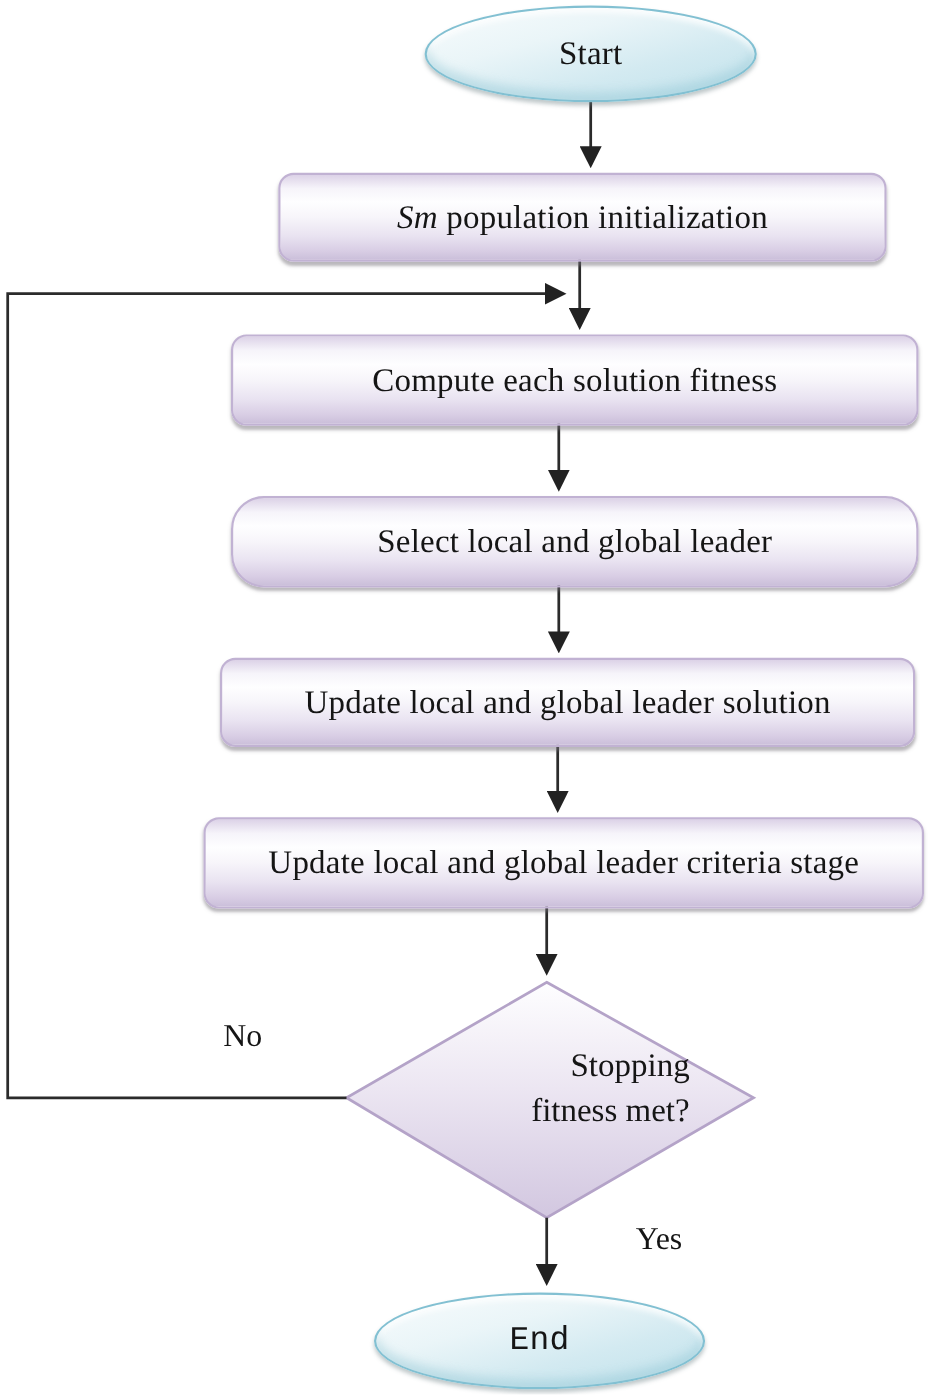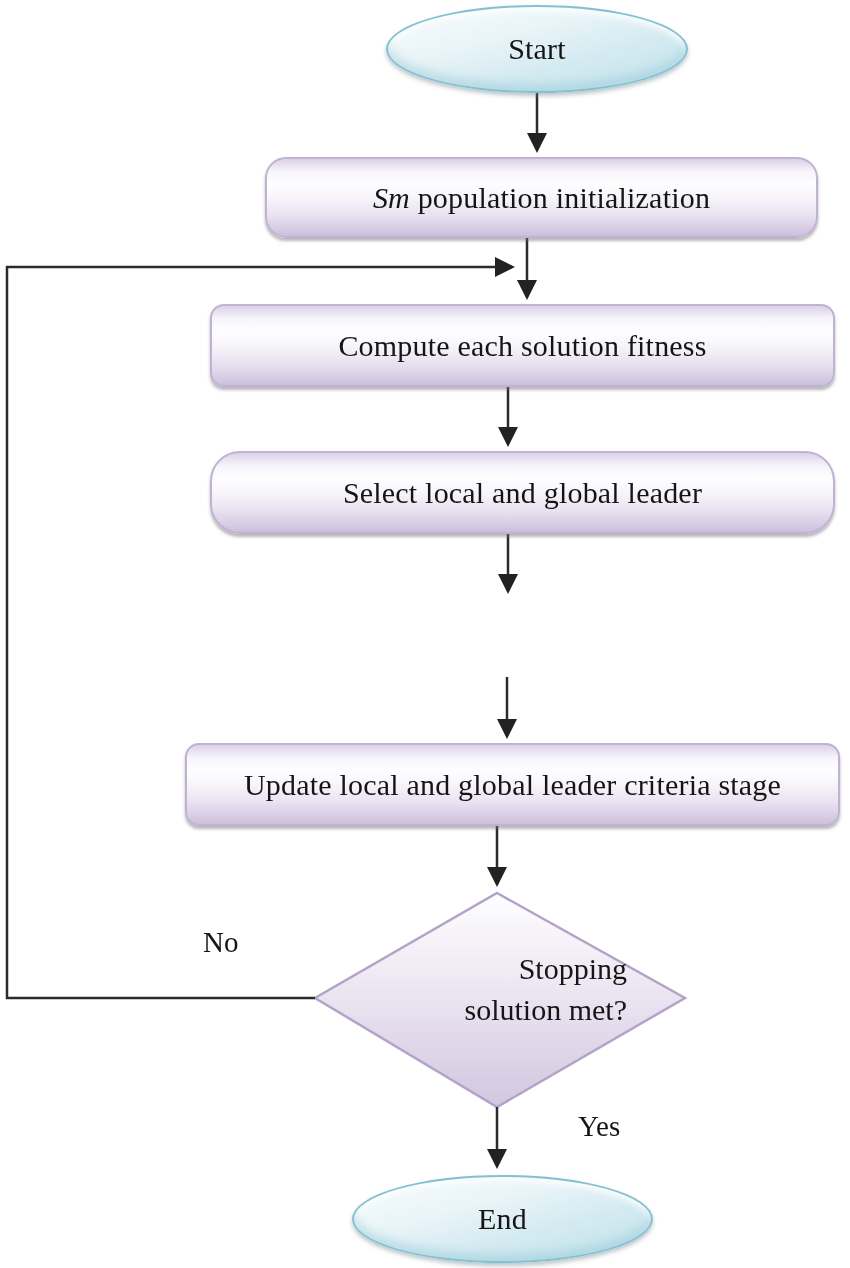--- a/index.html
+++ b/index.html
@@ -51,26 +51,26 @@
   }
   .edge-label {
     position: absolute;
     z-index: 2;
     font-size: 29px;
     text-align: center;
   }
 
   
   #n-start  { left: 386px; top: 5px;    width: 298px; height: 84px; }
-  #n-init   { left: 265px; top: 157px;  width: 549px; height: 77px; border-radius: 21px; }
+  #n-init   { left: 253px; top: 157px;  width: 549px; height: 77px; }
   #n-compute{ left: 210px; top: 304px;  width: 621px; height: 79px; }
   #n-select { left: 210px; top: 451px;  width: 621px; height: 79px; border-radius: 30px; }
   #n-updsol { left: 200px; top: 598px;  width: 628px; height: 77px; }
   #n-upddec { left: 185px; top: 743px;  width: 651px; height: 79px; }
-  #n-end    { left: 352px; top: 1175px; width: 297px; height: 84px; }
+  #n-end    { left: 340px; top: 1175px; width: 297px; height: 84px; font-family: Liberation Mono, monospace; }
   #lbl-decision { left: 367px; top: 948px; width: 260px; }
   #lbl-no  { left: 203px; top: 926px; }
   #lbl-yes { left: 578px; top: 1110px; }
 </style>
 </head>
 <body>
 
 <div id="canvas">
 
   <svg id="wires" viewBox="0 0 850 1268" xmlns="http://www.w3.org/2000/svg">
@@ -107,28 +107,31 @@
   </div>
 
   <div id="n-compute" class="node process">
     <span>Compute each solution fitness</span>
   </div>
 
   <div id="n-select" class="node process">
     <span>Select local and global leader</span>
   </div>
 
+  <div id="n-updsol" class="node process">
+    <span>Update local and global leader solution</span>
+  </div>
 
   <div id="n-upddec" class="node process">
     <span>Update local and global leader criteria stage</span>
   </div>
 
   <div id="lbl-decision" class="diamond-label">
     <div>Stopping</div>
-    <div>solution met?</div>
+    <div>fitness met?</div>
   </div>
 
   <div id="lbl-no" class="edge-label">No</div>
   <div id="lbl-yes" class="edge-label">Yes</div>
 
   <div id="n-end" class="node terminator">
     <span>End</span>
   </div>
 
 </div>

